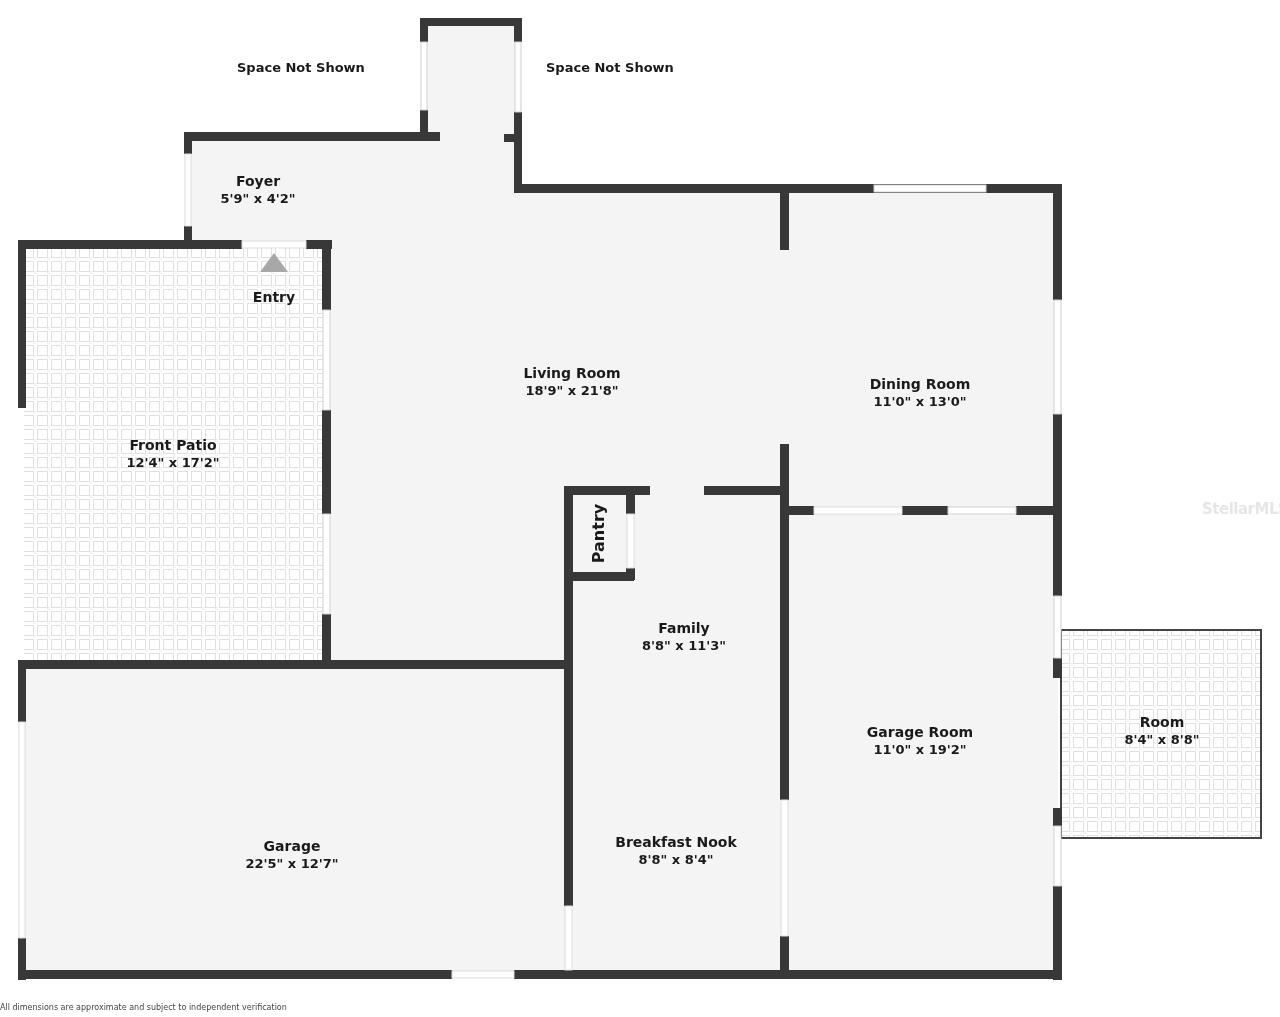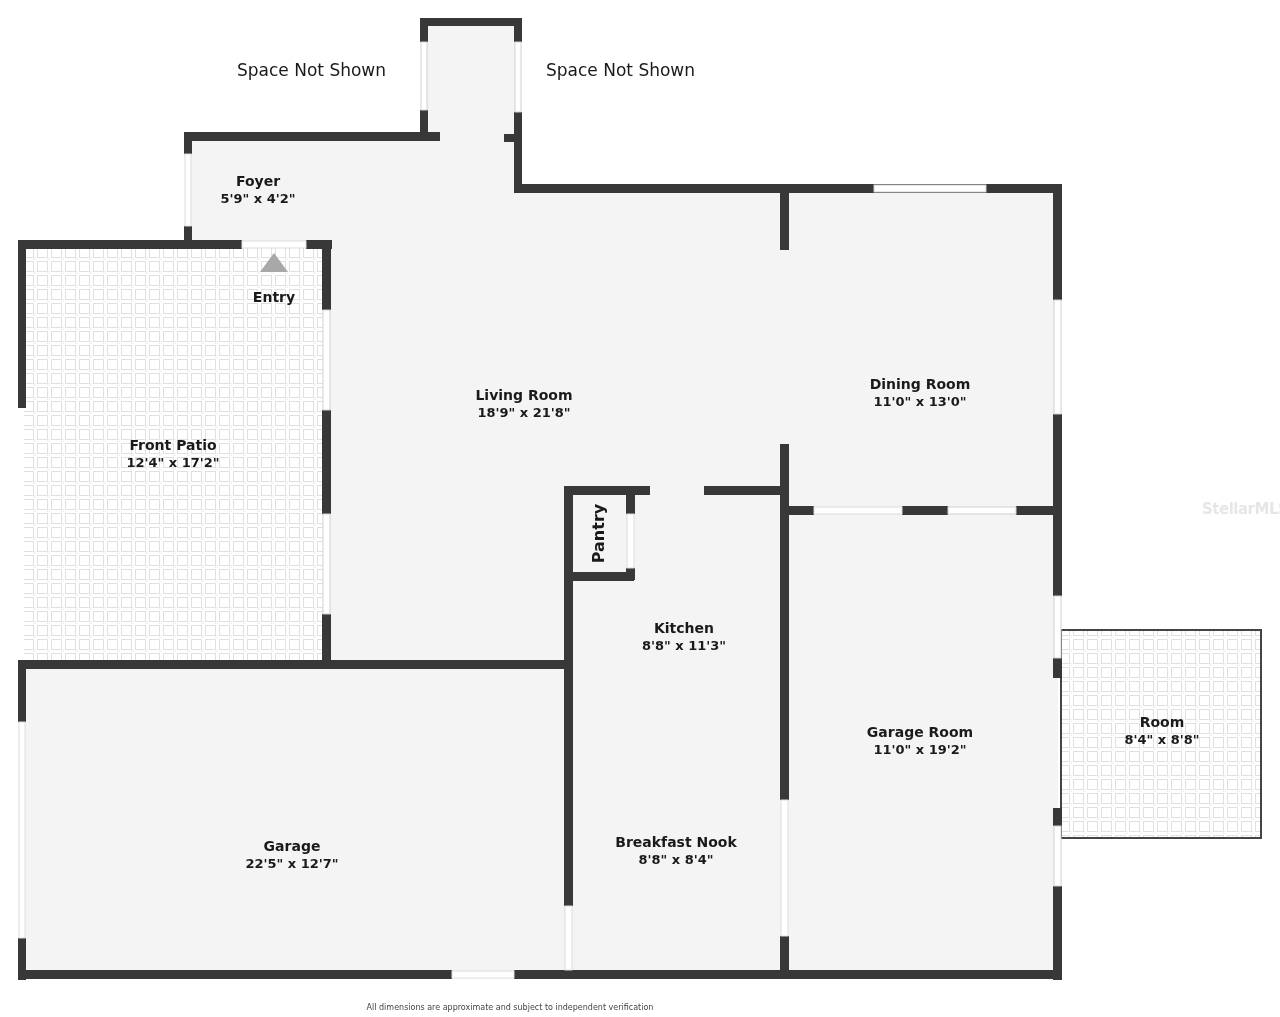--- a/index.html
+++ b/index.html
@@ -3,24 +3,24 @@
   <meta charset="utf-8">
   <style>
     html, body { margin: 0; padding: 0; background: #ffffff; }
     body { width: 1280px; height: 1017px; position: relative; overflow: hidden;
            font-family: "DejaVu Sans", sans-serif; }
     #plan { position: absolute; left: 0; top: 0; width: 1280px; height: 1017px; }
     .label { position: absolute; transform: translateX(-50%); text-align: center;
              color: #1a1a1a; white-space: nowrap; }
     .room-name { font-weight: bold; font-size: 14px; line-height: 20px; display: block; }
     .room-dim { font-weight: bold; font-size: 13px; line-height: 16px; display: block; }
-    .sns { position: absolute; font-weight: normal; font-size: 17px; color: #1a1a1a; white-space: nowrap; }
+    .sns { position: absolute; font-weight: bold; font-size: 13px; color: #1a1a1a; white-space: nowrap; }
     .pantry { position: absolute; font-weight: bold; font-size: 16px; color: #1a1a1a;
               transform: rotate(-90deg); transform-origin: center center; white-space: nowrap; }
-    .footer { position: absolute; left: 0; width: 1020px; top: 1003px; text-align: center;
+    .footer { position: absolute; left: 0; width: 1020px; top: 1003px; text-align: left;
               font-size: 8px; color: #444; }
     .watermark { position: absolute; left: 1202px; top: 500px; font-size: 15px; font-weight: bold;
                  color: #e6e6e6; letter-spacing: -0.5px; }
   </style>
 </head>
 <body>
 
 <svg id="plan" viewBox="0 0 1280 1017" xmlns="http://www.w3.org/2000/svg">
   <defs>
     <pattern id="tile" x="22" y="246" width="14" height="14" patternUnits="userSpaceOnUse">
@@ -136,34 +136,34 @@
 
 <div class="label" style="left:274px; top:287px;">
   <span class="room-name">Entry</span>
 </div>
 
 <div class="label" style="left:173px; top:435px;">
   <span class="room-name">Front Patio</span>
   <span class="room-dim">12'4" x 17'2"</span>
 </div>
 
-<div class="label" style="left:524px; top:363px;margin-top:22px;">
+<div class="label" style="left:572px; top:363px;">
   <span class="room-name">Living Room</span>
   <span class="room-dim">18'9" x 21'8"</span>
 </div>
 
 <div class="label" style="left:920px; top:326px;margin-top:48px;">
   <span class="room-name">Dining Room</span>
   <span class="room-dim">11'0" x 13'0"</span>
 </div>
 
 <div class="pantry" style="left:568px; top:524px; width:60px; text-align:center;">Pantry</div>
 
 <div class="label" style="left:684px; top:618px;">
-  <span class="room-name">Kitchen</span>
+  <span class="room-name">Family</span>
   <span class="room-dim">8'8" x 11'3"</span>
 </div>
 
 <div class="label" style="left:920px; top:722px;">
   <span class="room-name">Garage Room</span>
   <span class="room-dim">11'0" x 19'2"</span>
 </div>
 
 <div class="label" style="left:1162px; top:712px;">
   <span class="room-name">Room</span>

